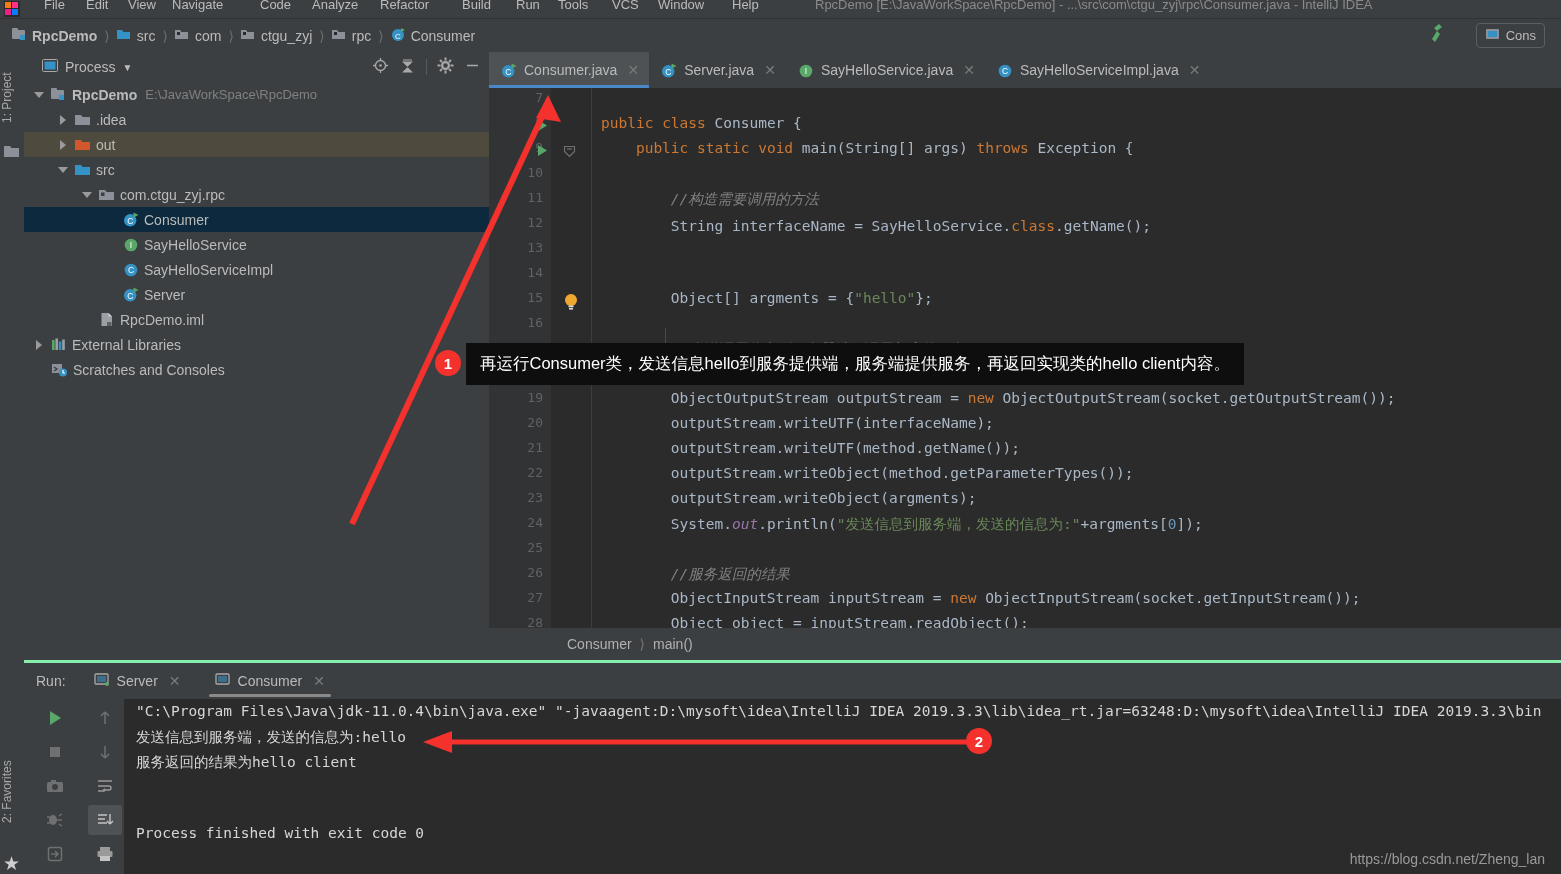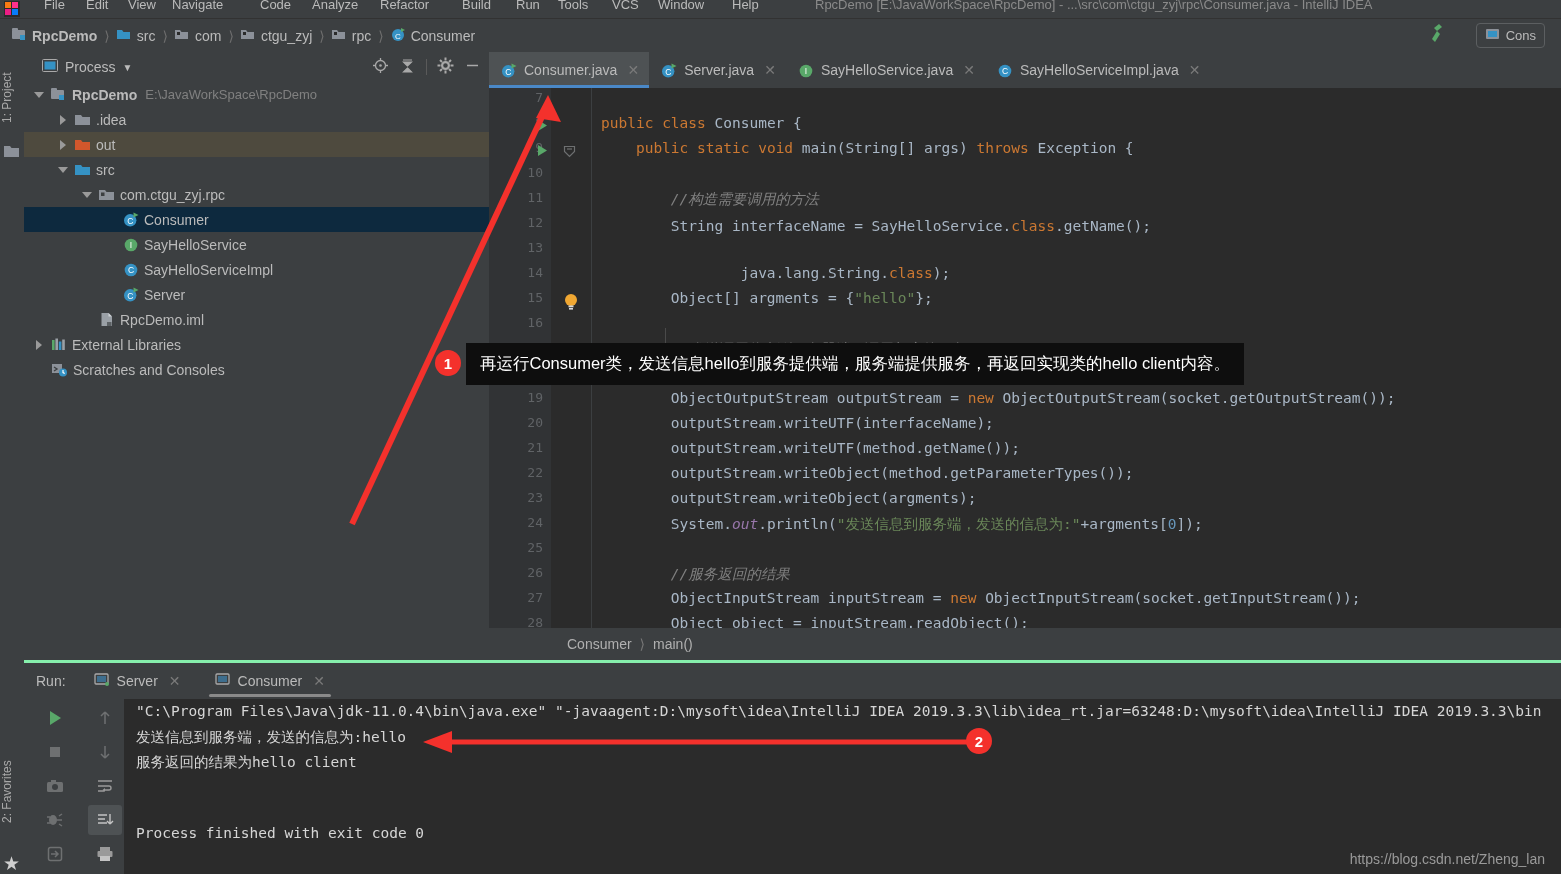--- a/index.html
+++ b/index.html
@@ -489,21 +489,20 @@
             <path d="M4 4 h5" stroke="#6e7071" stroke-width="1.2"></path>
           </svg></span>
       </div>
     <div id="codelines">
         <div class="cl" style="top: 2px;"></div>
         <div class="cl" style="top: 27px;"><span class="kw">public</span> <span class="kw">class</span> Consumer {</div>
         <div class="cl" style="top: 52px;">    <span class="kw">public</span> <span class="kw">static</span> <span class="kw">void</span> main(String[] args) <span class="kw">throws</span> Exception {</div>
         <div class="cl" style="top: 77px;"></div>
         <div class="cl" style="top: 102px;"><span class="cmt">        //构造需要调用的方法</span></div>
         <div class="cl" style="top: 130px; text-align: center;">        String interfaceName = SayHelloService.<span class="kw">class</span>.getName();</div>
-        <div class="cl" style="top: 177px;">                java.lang.String.<span class="kw">class</span>);</div>
         <div class="cl" style="top: 202px;">        Object[] argments = {<span class="str">"hello"</span>};</div>
         <div class="cl" style="top: 227px;"></div>
         <div class="cl" style="top: 252px;"><span class="cmt">        //发送调用信息到服务器端，调用相应的服务</span></div>
         <div class="cl" style="top: 277px;">        Socket socket = <span class="kw">new</span> Socket( <span class="hint">host:</span> <span class="str">"127.0.0.1"</span>, <span class="hint">port:</span> <span class="num">1234</span>);</div>
         <div class="cl" style="top: 302px; text-align: right;">        ObjectOutputStream outputStream = <span class="kw">new</span> ObjectOutputStream(socket.getOutputStream());</div>
         <div class="cl" style="top: 327px;">        outputStream.writeUTF(interfaceName);</div>
         <div class="cl" style="top: 352px;">        outputStream.writeUTF(method.getName());</div>
         <div class="cl" style="top: 377px;">        outputStream.writeObject(method.getParameterTypes());</div>
         <div class="cl" style="top: 402px;">        outputStream.writeObject(argments);</div>
         <div class="cl" style="top: 427px;">        System.<span class="fld">out</span>.println(<span class="str">"发送信息到服务端，发送的信息为:"</span>+argments[<span class="num">0</span>]);</div>

